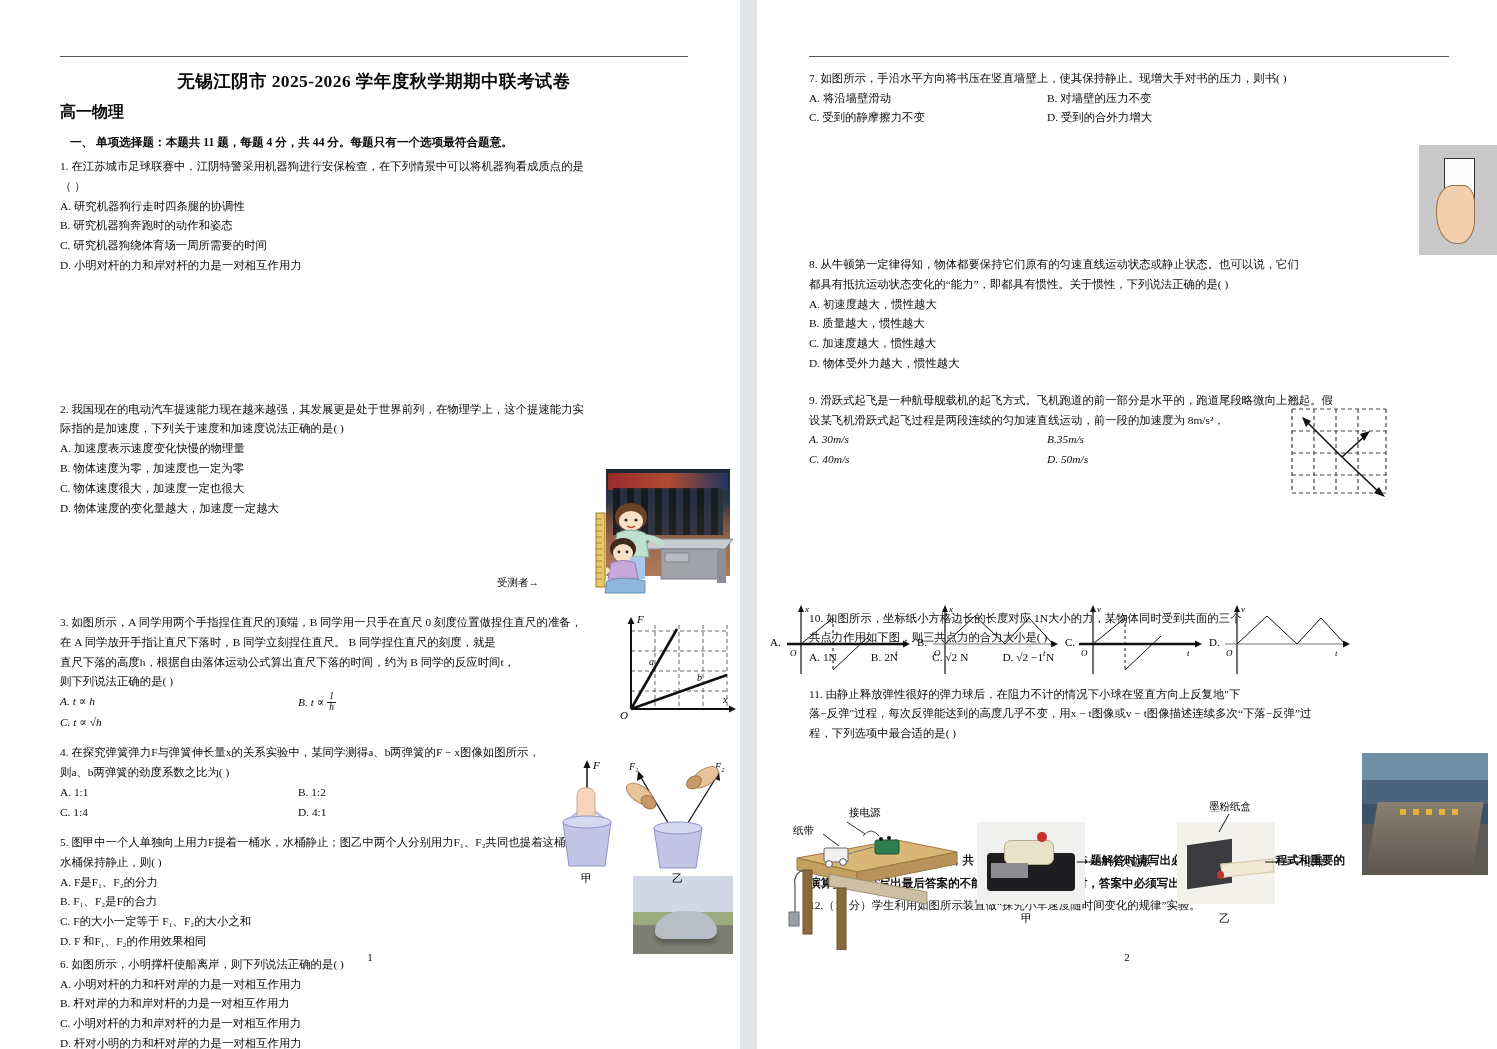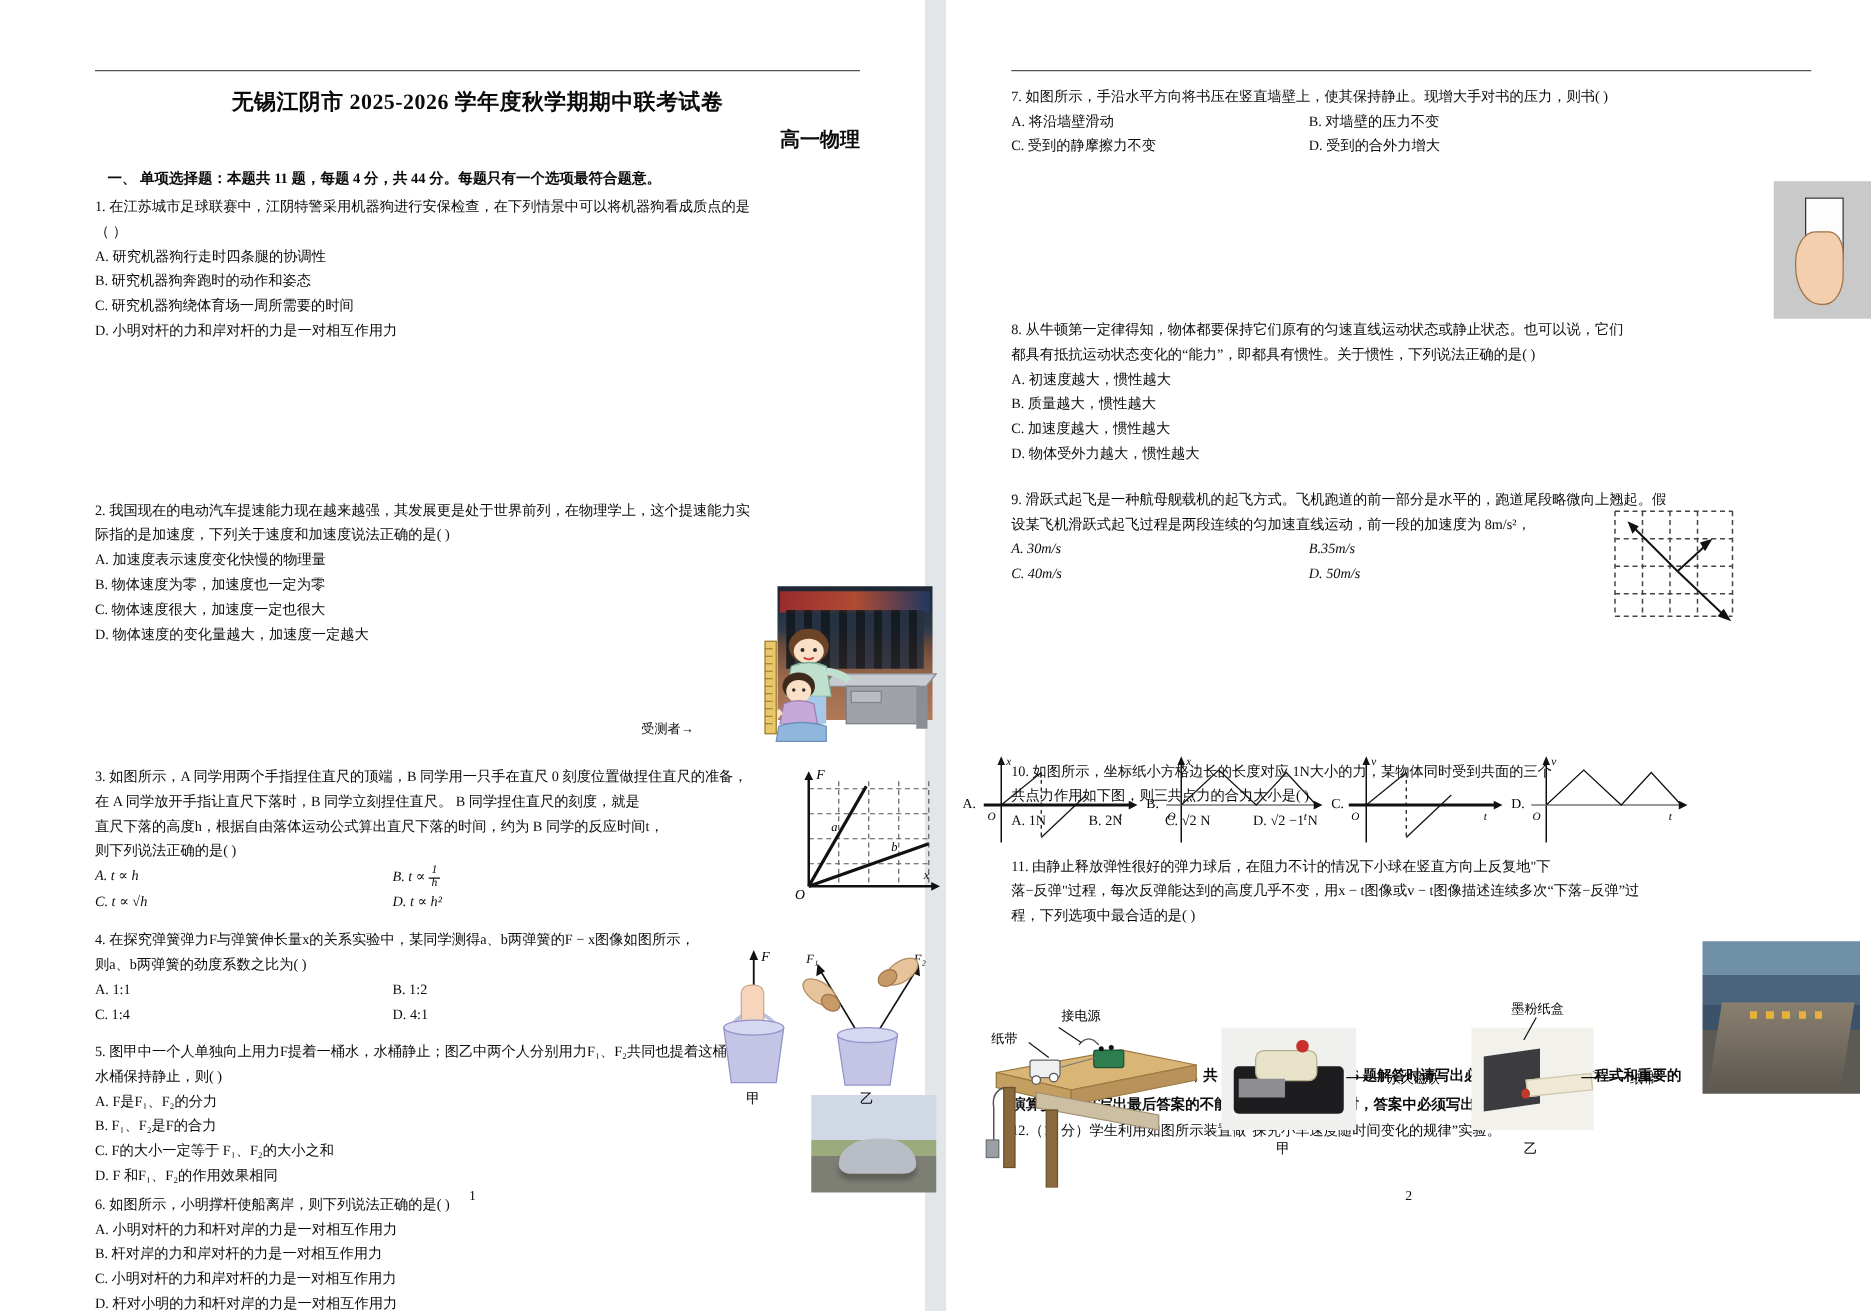--- a/index.html
+++ b/index.html
@@ -5,28 +5,28 @@
   html,body{margin:0;padding:0;}
   body{
     width:1497px;height:1049px;
     background:#ffffff;
     font-family:"Liberation Serif","DejaVu Serif",serif;
     color:#0b0b0b;
     overflow:hidden;
   }
   .sheet{position:relative;width:1497px;height:1049px;display:flex;}
   .page{position:relative;background:#fff;height:1049px;box-sizing:border-box;}
-  .page-left{width:740px;padding:0 0 0 16px;}
+  .page-left{width:740px;padding:0 0 0 0;}
   .gutter{width:17px;background:#e3e6e9;height:1049px;}
   .page-right{width:740px;}
   .inner{position:relative;padding:56px 52px 0 60px;height:993px;box-sizing:border-box;}
   .inner-r{position:relative;padding:56px 48px 0 52px;height:993px;box-sizing:border-box;}
   .hr{border:0;border-top:1.6px solid #555;margin:0 0 12px 0;}
   .title{font-size:17.5px;font-weight:bold;text-align:center;letter-spacing:.4px;margin:8px 0 9px;}
-  .subtitle{font-size:16px;font-weight:bold;text-align:right;margin:0 0 10px;}
+  .subtitle{font-size:16px;font-weight:bold;text-align:left;margin:0 0 10px;}
   .sec-head{font-size:11.6px;font-weight:bold;line-height:1.75;margin:0 0 4px;text-indent:10px;}
   .sec-head2{font-size:11.6px;font-weight:bold;line-height:1.8;margin:0 0 2px;}
   .q{font-size:11.4px;line-height:1.72;position:relative;margin:0 0 3px;}
   .qtext{margin:0;}
   .opt{font-size:11.4px;line-height:1.74;margin:0;}
   .opts2{display:flex;font-size:11.4px;line-height:1.74;}
   .opts2 .c1{width:238px;flex:none;}
   .opts2 .c2{flex:1;}
   .opts4 {display:flex;font-size:11.4px;line-height:1.74;}
   .opts4 .c{margin-right:34px;}
@@ -122,21 +122,20 @@
           <div class="c2 ital">
             <span>B. t ∝</span>
             <span class="frac">
               <span class="n">1</span>
               <span class="d">h</span>
             </span>
           </div>
         </div>
         <div class="opts2">
           <div class="c1 ital">C. t ∝ √h</div>
-          <div class="c2 ital">D. t ∝ h²</div>
         </div>
       </div>
 
       <div class="fig" style="left:565px;top:497px;width:176px;height:104px;">
         <svg width="176" height="104" viewBox="0 0 176 104">
           <g>
             <path d="M86 42 L168 42 L160 52 L78 52 Z" fill="#c8cbd0" stroke="#8a8d93"></path>
             <rect x="96" y="52" width="58" height="30" fill="#9fa3a9" stroke="#7c8086"></rect>
             <rect x="100" y="56" width="24" height="9" fill="#b9bdc3" stroke="#80848a"></rect>
             <rect x="152" y="52" width="9" height="34" fill="#8b8f95"></rect>

